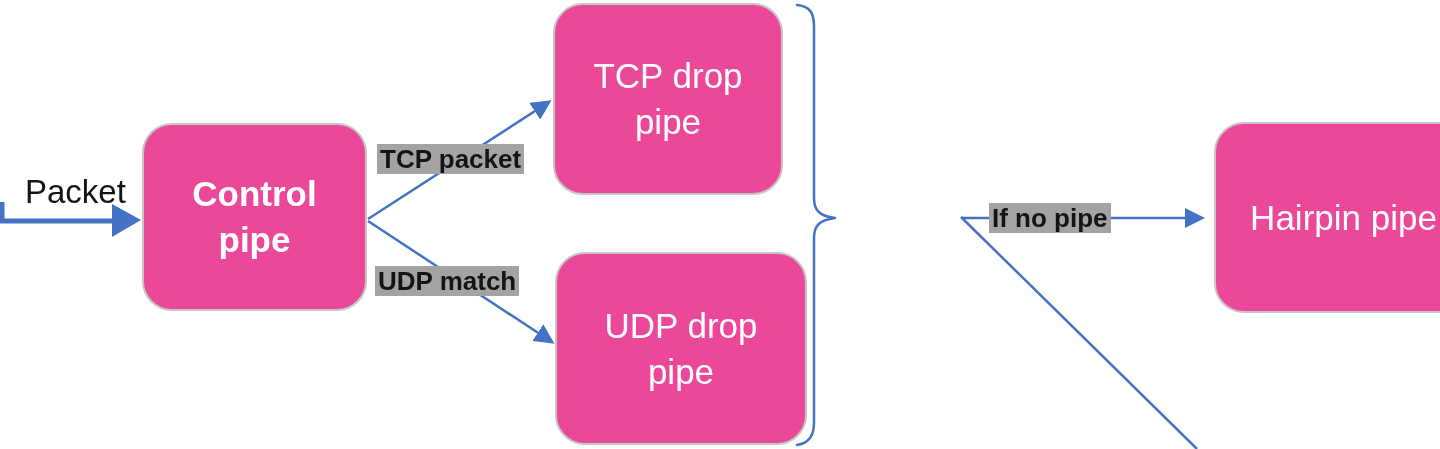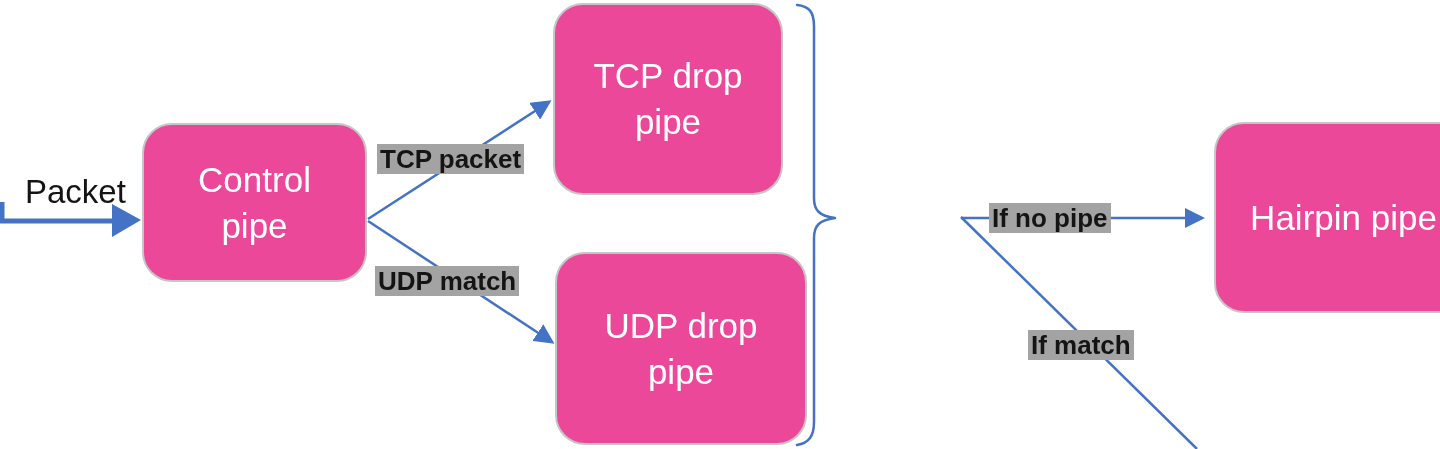--- a/index.html
+++ b/index.html
@@ -26,21 +26,21 @@
     color: #ffffff;
     display: flex;
     align-items: center;
     justify-content: center;
     text-align: center;
     font-size: 35px;
     line-height: 46px;
     white-space: pre-line;
     z-index: 2;
   }
-  .node-control { left: 142px; top: 123px; width: 225px; height: 159px; }
+  .node-control { left: 142px; top: 123px; width: 225px; height: 188px; font-weight: bold; }
   .node-tcp     { left: 553px; top: 3px;   width: 230px; height: 192px; }
   .node-udp     { left: 555px; top: 252px; width: 252px; height: 193px; }
   .node-hairpin { left: 1214px; top: 122px; width: 259px; height: 191px; }
   .lbl {
     position: absolute;
     color: #141414;
     z-index: 3;
     white-space: pre-line;
   }
   .lbl-plain { font-size: 33px; line-height: 40px; }
@@ -104,15 +104,14 @@
 
   <div class="lbl lbl-plain lbl-packet">Packet</div>
 
   <div class="lbl lbl-bold lbl-tcp-packet">TCP packet</div>
 
   <div class="lbl lbl-bold lbl-udp-packet">UDP match</div>
 
 
   <div class="lbl lbl-bold lbl-if-no-match">If no pipe</div>
 
-  <div class="lbl lbl-bold lbl-if-match">If match</div>
 
 </div>
 
 </body></html>

